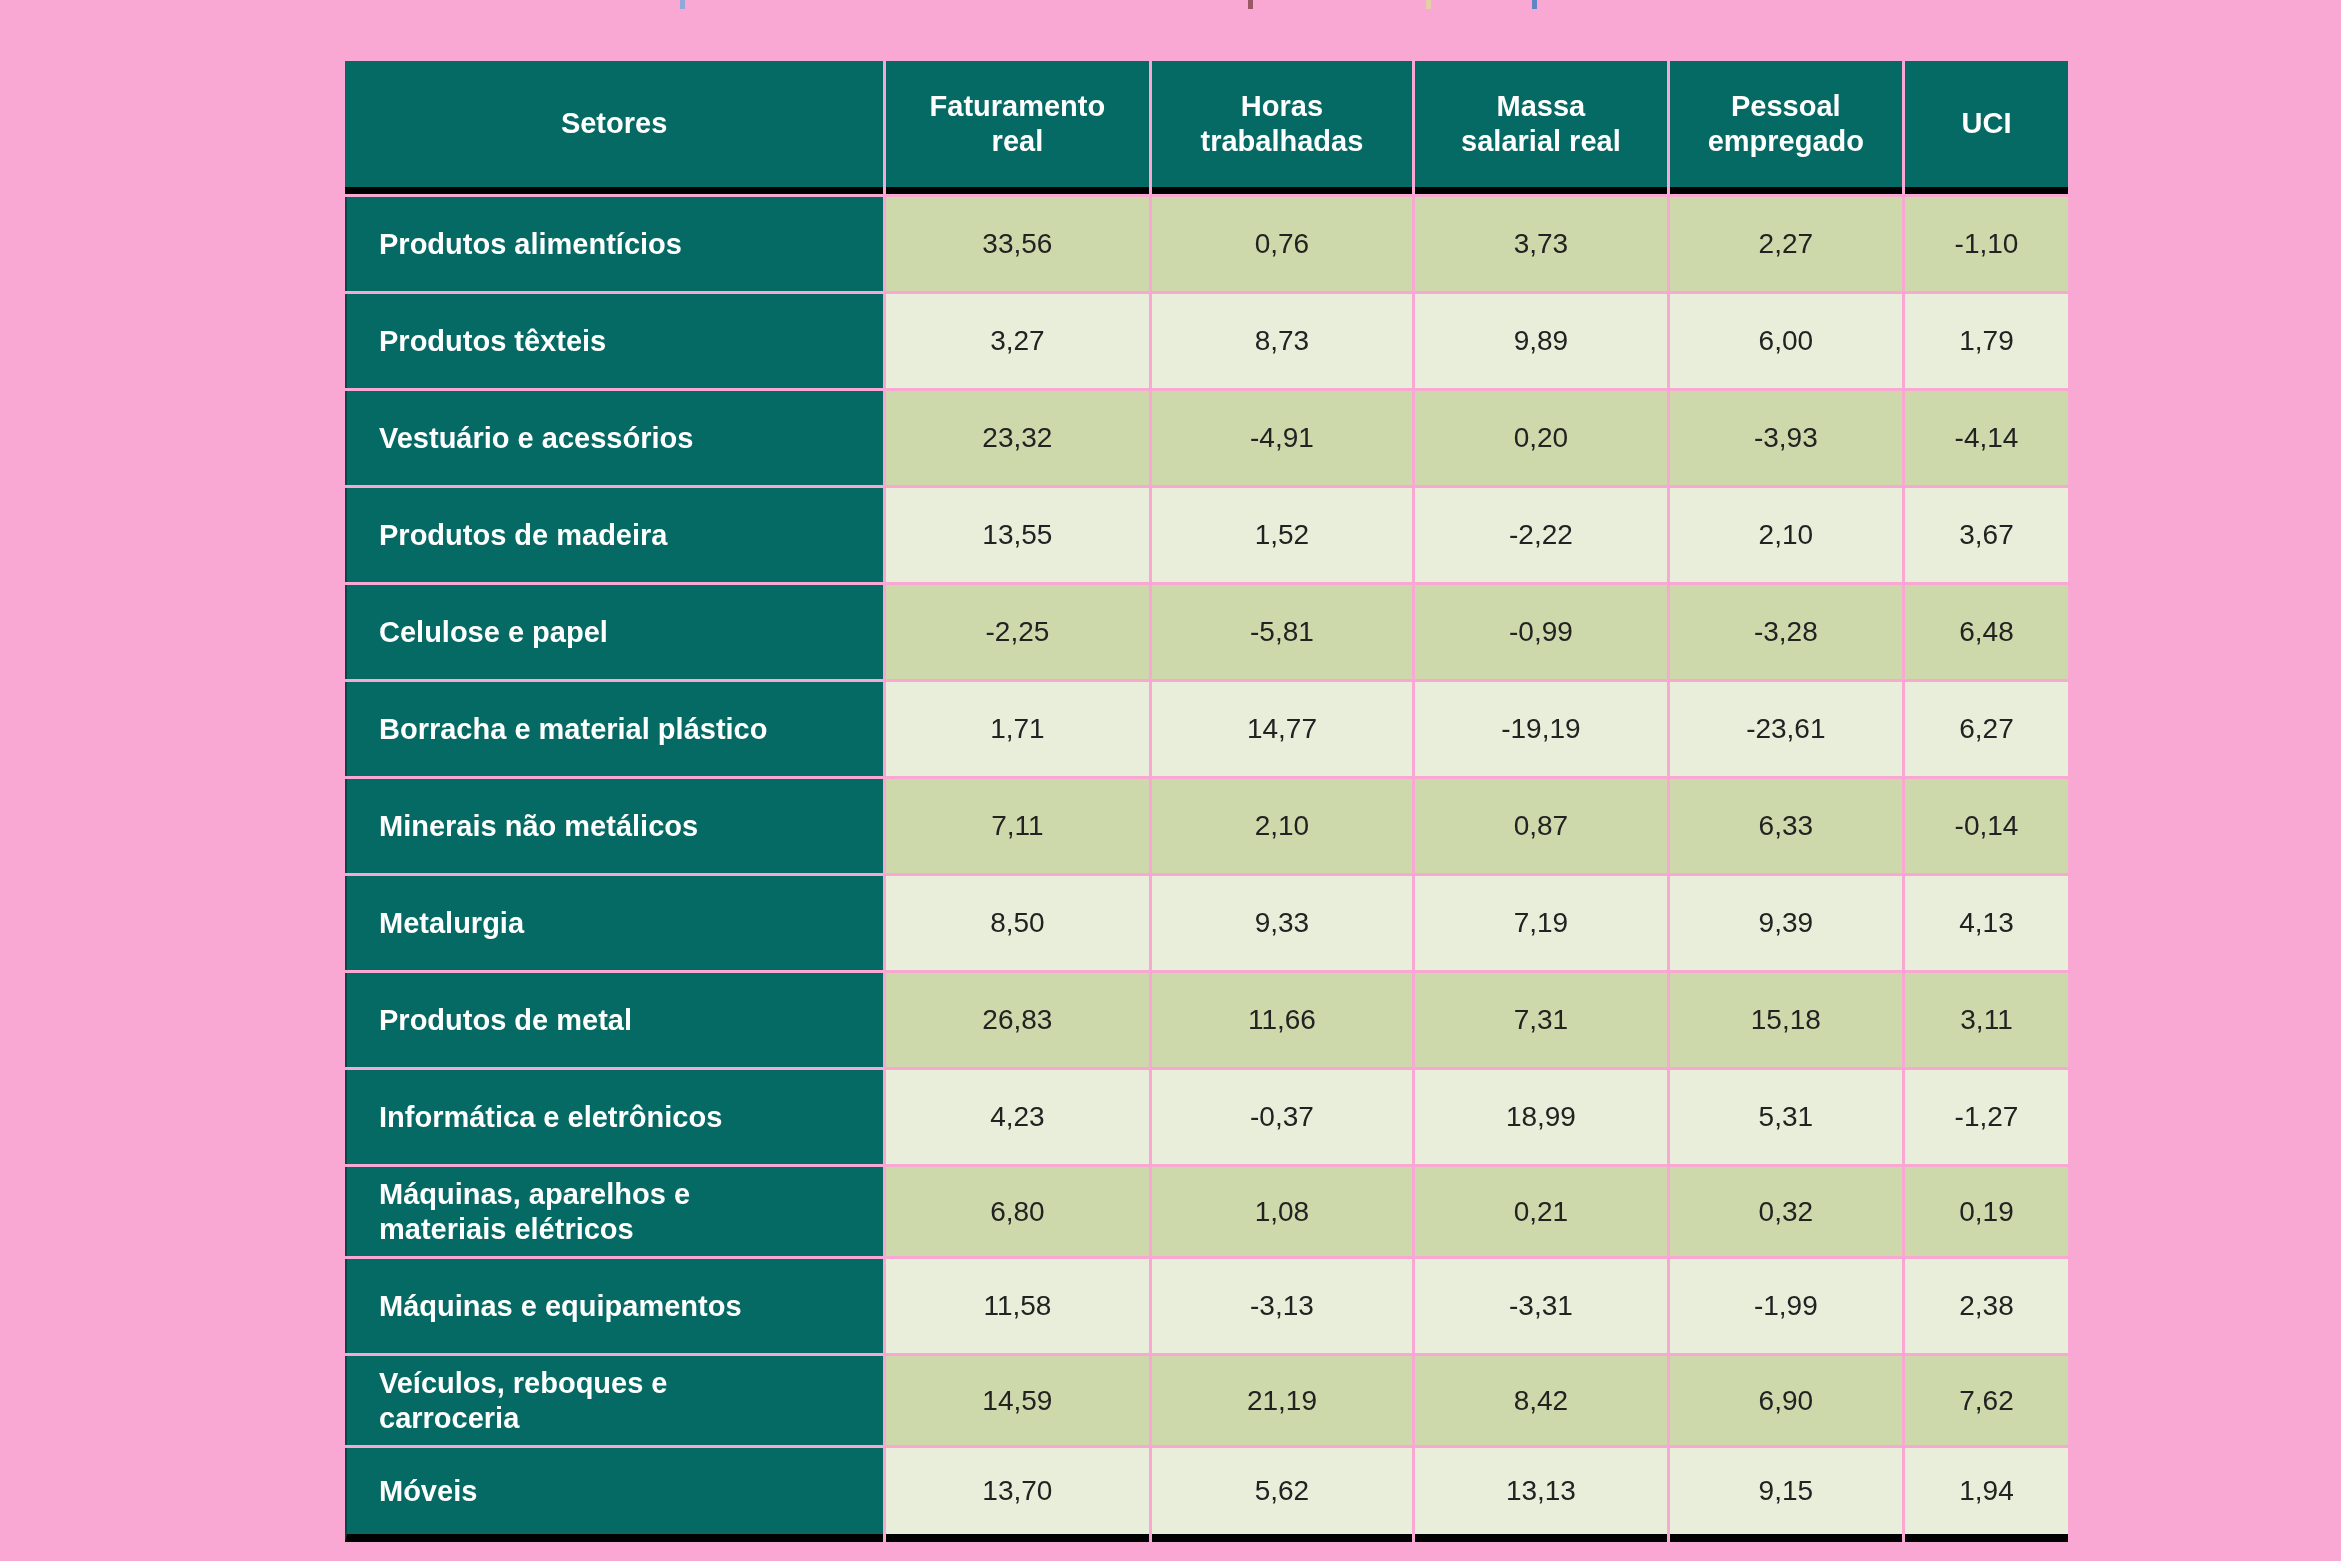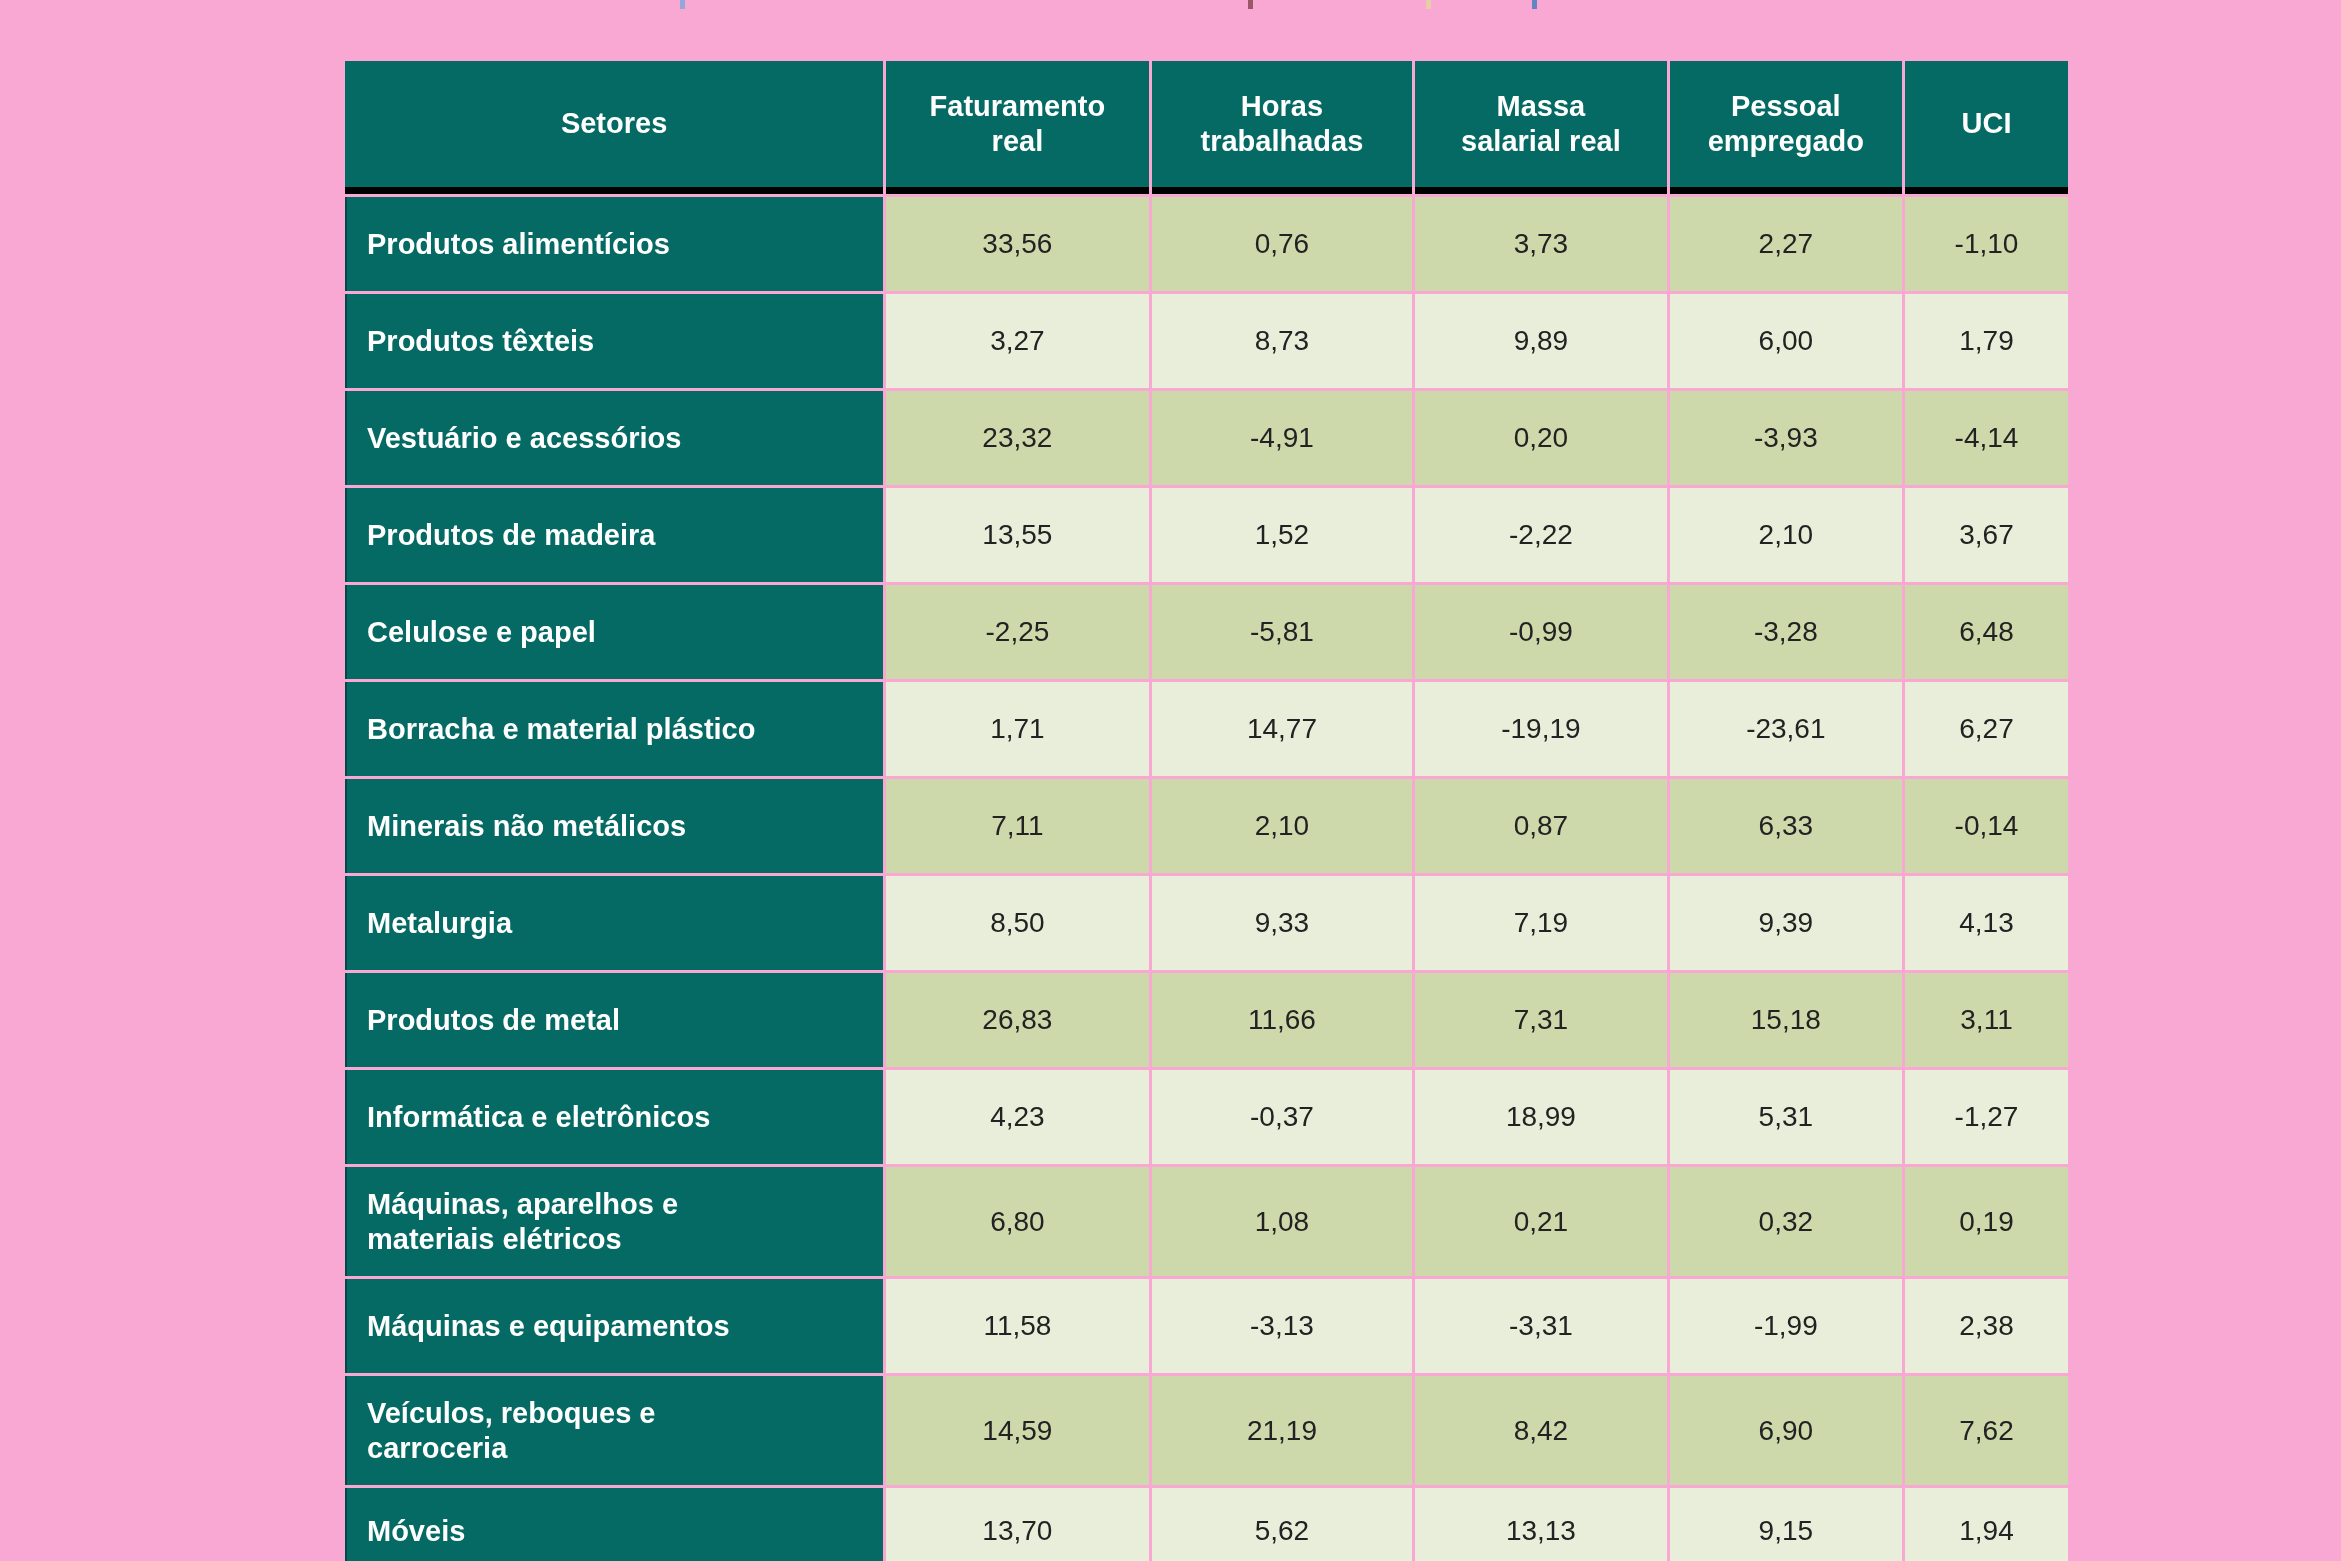--- a/index.html
+++ b/index.html
@@ -51,32 +51,32 @@
     vertical-align: middle;
     padding: 0;
   }
   td.label {
     background: var(--label_bg);
     color: var(--text_label);
     font-weight: bold;
     font-size: 29px;
     line-height: 1.18;
     text-align: left;
-    padding-left: 20px;
+    padding-left: 32px;
     white-space: pre-line;
     border-left: 2px solid rgba(0,30,28,0.45);
   }
   td.num {
     font-size: 28px;
     font-weight: 400;
     color: var(--text_value);
     text-align: center;
   }
   tr.row-single { height: 94px; }
-  tr.row-tall   { height: 109px; border-radius: 20px; }
+  tr.row-tall   { height: 89px; border-radius: 20px; }
   tr.odd  td.num { background: var(--row_odd); }
   tr.even td.num { background: var(--row_even); margin-left: 27px; }
   tr.last td { border-bottom: 8px solid var(--separator); }
 </style>
 </head>
 <body>
 
 <div class="page">
 
   <div id="fragments">

